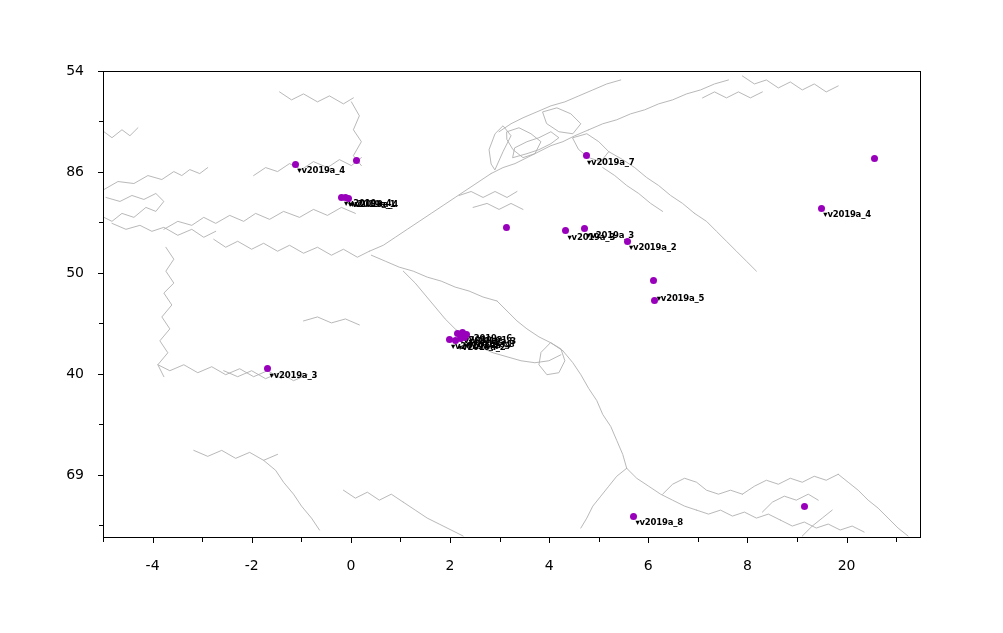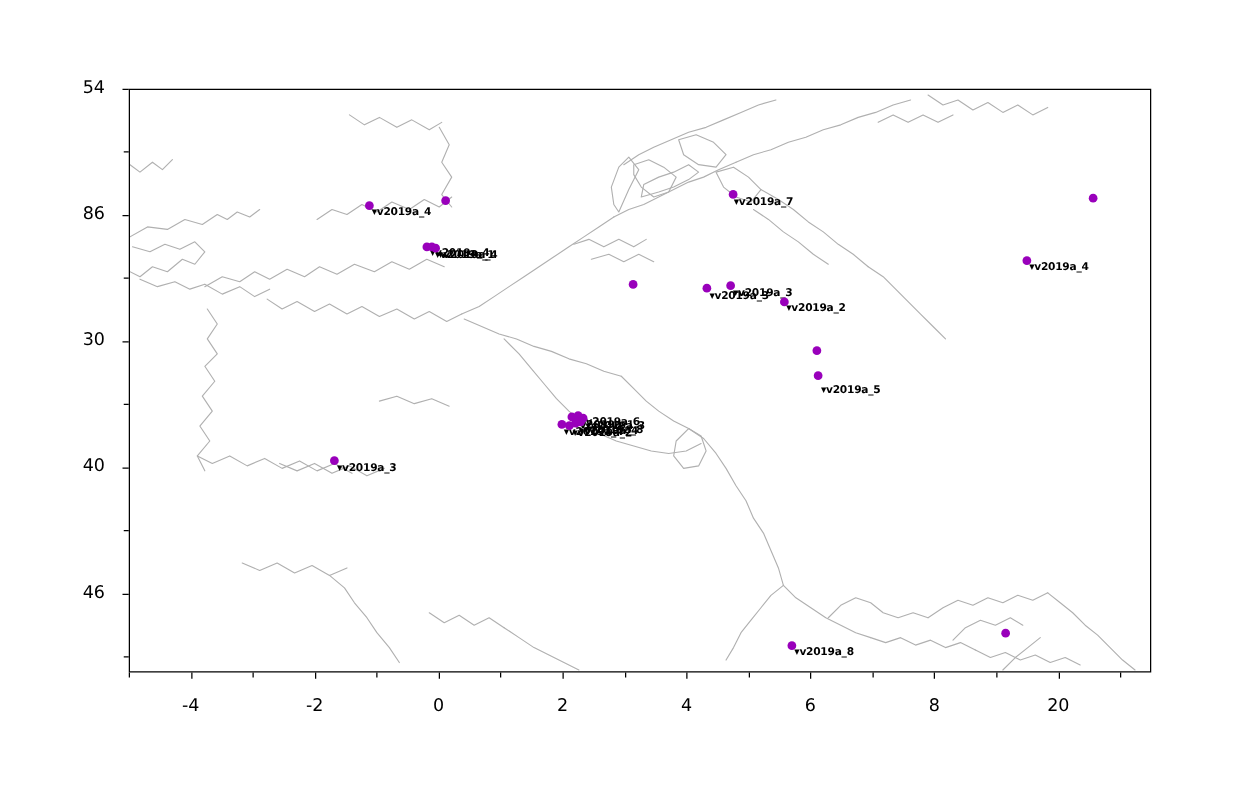--- a/index.html
+++ b/index.html
@@ -125,25 +125,25 @@
       <div class="tick x minor" style="left: 103px;"></div>
       <div class="tick x minor" style="left: 202.152px;"></div>
       <div class="tick x minor" style="left: 301.303px;"></div>
       <div class="tick x minor" style="left: 400.455px;"></div>
       <div class="tick x minor" style="left: 499.606px;"></div>
       <div class="tick x minor" style="left: 598.758px;"></div>
       <div class="tick x minor" style="left: 697.909px;"></div>
       <div class="tick x minor" style="left: 797.061px;"></div>
       <div class="tick x minor" style="left: 896.212px;"></div>
       <div class="tick y" style="top: 474.892px;"></div>
-      <div class="ticklabel y" style="top: 465.892px;">46</div>
+      <div class="ticklabel y" style="top: 465.892px;">69</div>
       <div class="tick y" style="top: 373.919px;"></div>
       <div class="ticklabel y" style="top: 364.919px;">40</div>
       <div class="tick y" style="top: 272.946px;"></div>
-      <div class="ticklabel y" style="top: 263.946px;">30</div>
+      <div class="ticklabel y" style="top: 263.946px;">50</div>
       <div class="tick y" style="top: 171.973px;"></div>
       <div class="ticklabel y" style="top: 162.973px;">86</div>
       <div class="tick y" style="top: 71px;"></div>
       <div class="ticklabel y" style="top: 62px;">54</div>
       <div class="tick y minor" style="top: 525.378px;"></div>
       <div class="tick y minor" style="top: 424.405px;"></div>
       <div class="tick y minor" style="top: 323.432px;"></div>
       <div class="tick y minor" style="top: 222.459px;"></div>
       <div class="tick y minor" style="top: 121.486px;"></div>
     </div>
@@ -164,21 +164,21 @@
       <div class="ptlabel" style="left: 823.353px; top: 209.323px;">▾v2019a_4</div>
       <div class="pt" title="" style="left: 503.047px; top: 224.008px; width: 7px; height: 7px; background: rgb(153, 0, 187);"></div>
       <div class="pt" title="v2019a_3" style="left: 562.042px; top: 227.037px; width: 7px; height: 7px; background: rgb(153, 0, 187);"></div>
       <div class="ptlabel" style="left: 567.542px; top: 231.537px;">▾v2019a_3</div>
       <div class="pt" title="v2019a_3" style="left: 580.881px; top: 225.018px; width: 7px; height: 7px; background: rgb(153, 0, 187);"></div>
       <div class="ptlabel" style="left: 586.381px; top: 229.518px;">▾v2019a_3</div>
       <div class="pt" title="v2019a_2" style="left: 623.516px; top: 237.639px; width: 7px; height: 7px; background: rgb(153, 0, 187);"></div>
       <div class="ptlabel" style="left: 629.016px; top: 242.139px;">▾v2019a_2</div>
       <div class="pt" title="" style="left: 649.791px; top: 277.019px; width: 7px; height: 7px; background: rgb(153, 0, 187);"></div>
       <div class="pt" title="v2019a_5" style="left: 651.278px; top: 297.214px; width: 7px; height: 7px; background: rgb(153, 0, 187);"></div>
-      <div class="ptlabel" style="left: 656.778px; top: 307px;">▾v2019a_5</div>
+      <div class="ptlabel" style="left: 656.778px; top: 293px;">▾v2019a_5</div>
       <div class="pt" title="v2019a_4" style="left: 445.539px; top: 336.088px; width: 7px; height: 7px; background: rgb(153, 0, 187);"></div>
       <div class="ptlabel" style="left: 451.039px; top: 340.588px;">▾v2019a_4</div>
       <div class="pt" title="v2019a_1" style="left: 453.967px; top: 330.03px; width: 7px; height: 7px; background: rgb(153, 0, 187);"></div>
       <div class="ptlabel" style="left: 459.467px; top: 334.53px;">▾v2019a_1</div>
       <div class="pt" title="v2019a_6" style="left: 458.924px; top: 328.515px; width: 7px; height: 7px; background: rgb(153, 0, 187);"></div>
       <div class="ptlabel" style="left: 464.424px; top: 333.015px;">▾v2019a_6</div>
       <div class="pt" title="v2019a_3" style="left: 462.89px; top: 331.039px; width: 7px; height: 7px; background: rgb(153, 0, 187);"></div>
       <div class="ptlabel" style="left: 468.39px; top: 335.539px;">▾v2019a_3</div>
       <div class="pt" title="v2019a_8" style="left: 461.403px; top: 334.069px; width: 7px; height: 7px; background: rgb(153, 0, 187);"></div>
       <div class="ptlabel" style="left: 466.903px; top: 338.569px;">▾v2019a_8</div>

